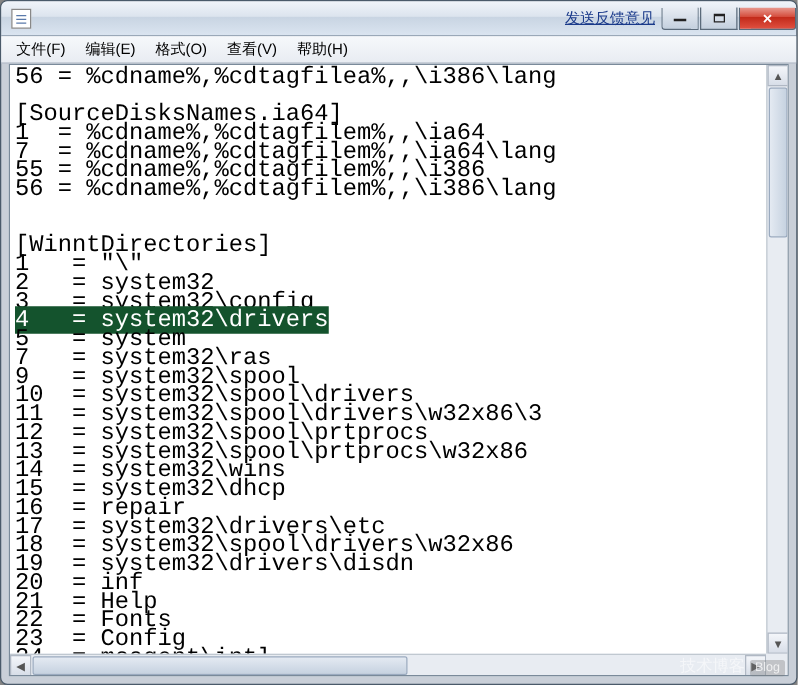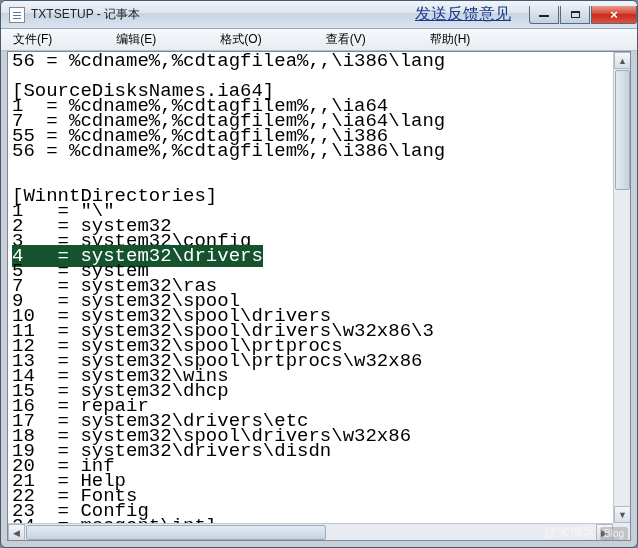--- a/index.html
+++ b/index.html
@@ -47,24 +47,24 @@
     border-top: 1px solid #5a7aaa;
     box-shadow: 0 3px 0 #5a7aaa, 0 6px 0 #5a7aaa;
   }
   .title-text {
     font-size: 12px;
     color: #222;
     flex: 0 0 auto;
   }
   .title-spacer { flex: 1; }
   .feedback-link {
-    font-size: 16px;
+    font-size: 12px;
     color: #1a3a8a;
     text-decoration: underline;
-    margin-right: 17px;
+    margin-right: 4px;
     cursor: pointer;
   }
   .win-buttons { display: flex; }
   .win-btn {
     width: 30px; height: 18px;
     margin-left: 1px;
     border: 1px solid #5a6a7a;
     border-top: none;
     display: flex;
     align-items: center;
@@ -84,21 +84,20 @@
   .win-max span { width:9px; height:7px; border:1px solid #222; border-top:2px solid #222; display:block;}
   .win-close span { font-weight:bold; font-size:13px; }
   .menubar {
     height: 22px;
     background: linear-gradient(#f6f8fb,#e8ecf2);
     border-bottom: 1px solid #b8c0cc;
     display: flex;
     align-items: center;
     padding: 3px 4px;
     font-size: 12px;
-    gap: 48px;
   }
   .menu-item {
     padding: 2px 8px;
     cursor: pointer;
   }
   .content-wrap {
     flex: 1;
     margin: 0 6px 6px 6px;
     background: #fff;
     border: 1px solid #7a8a9a;
@@ -194,21 +193,20 @@
     margin-left:4px;
   }
 </style>
 </head>
 <body>
 
 <div class="window">
 
   <div class="titlebar">
     <div class="title-icon"></div>
-    <div class="title-text">TXTSETUP - 记事本</div>
     <div class="title-spacer"></div>
     <div class="feedback-link">发送反馈意见</div>
     <div class="win-buttons">
       <div class="win-btn win-min">
           <span></span>
         </div>
       <div class="win-btn win-max">
           <span></span>
         </div>
       <div class="win-btn win-close">

